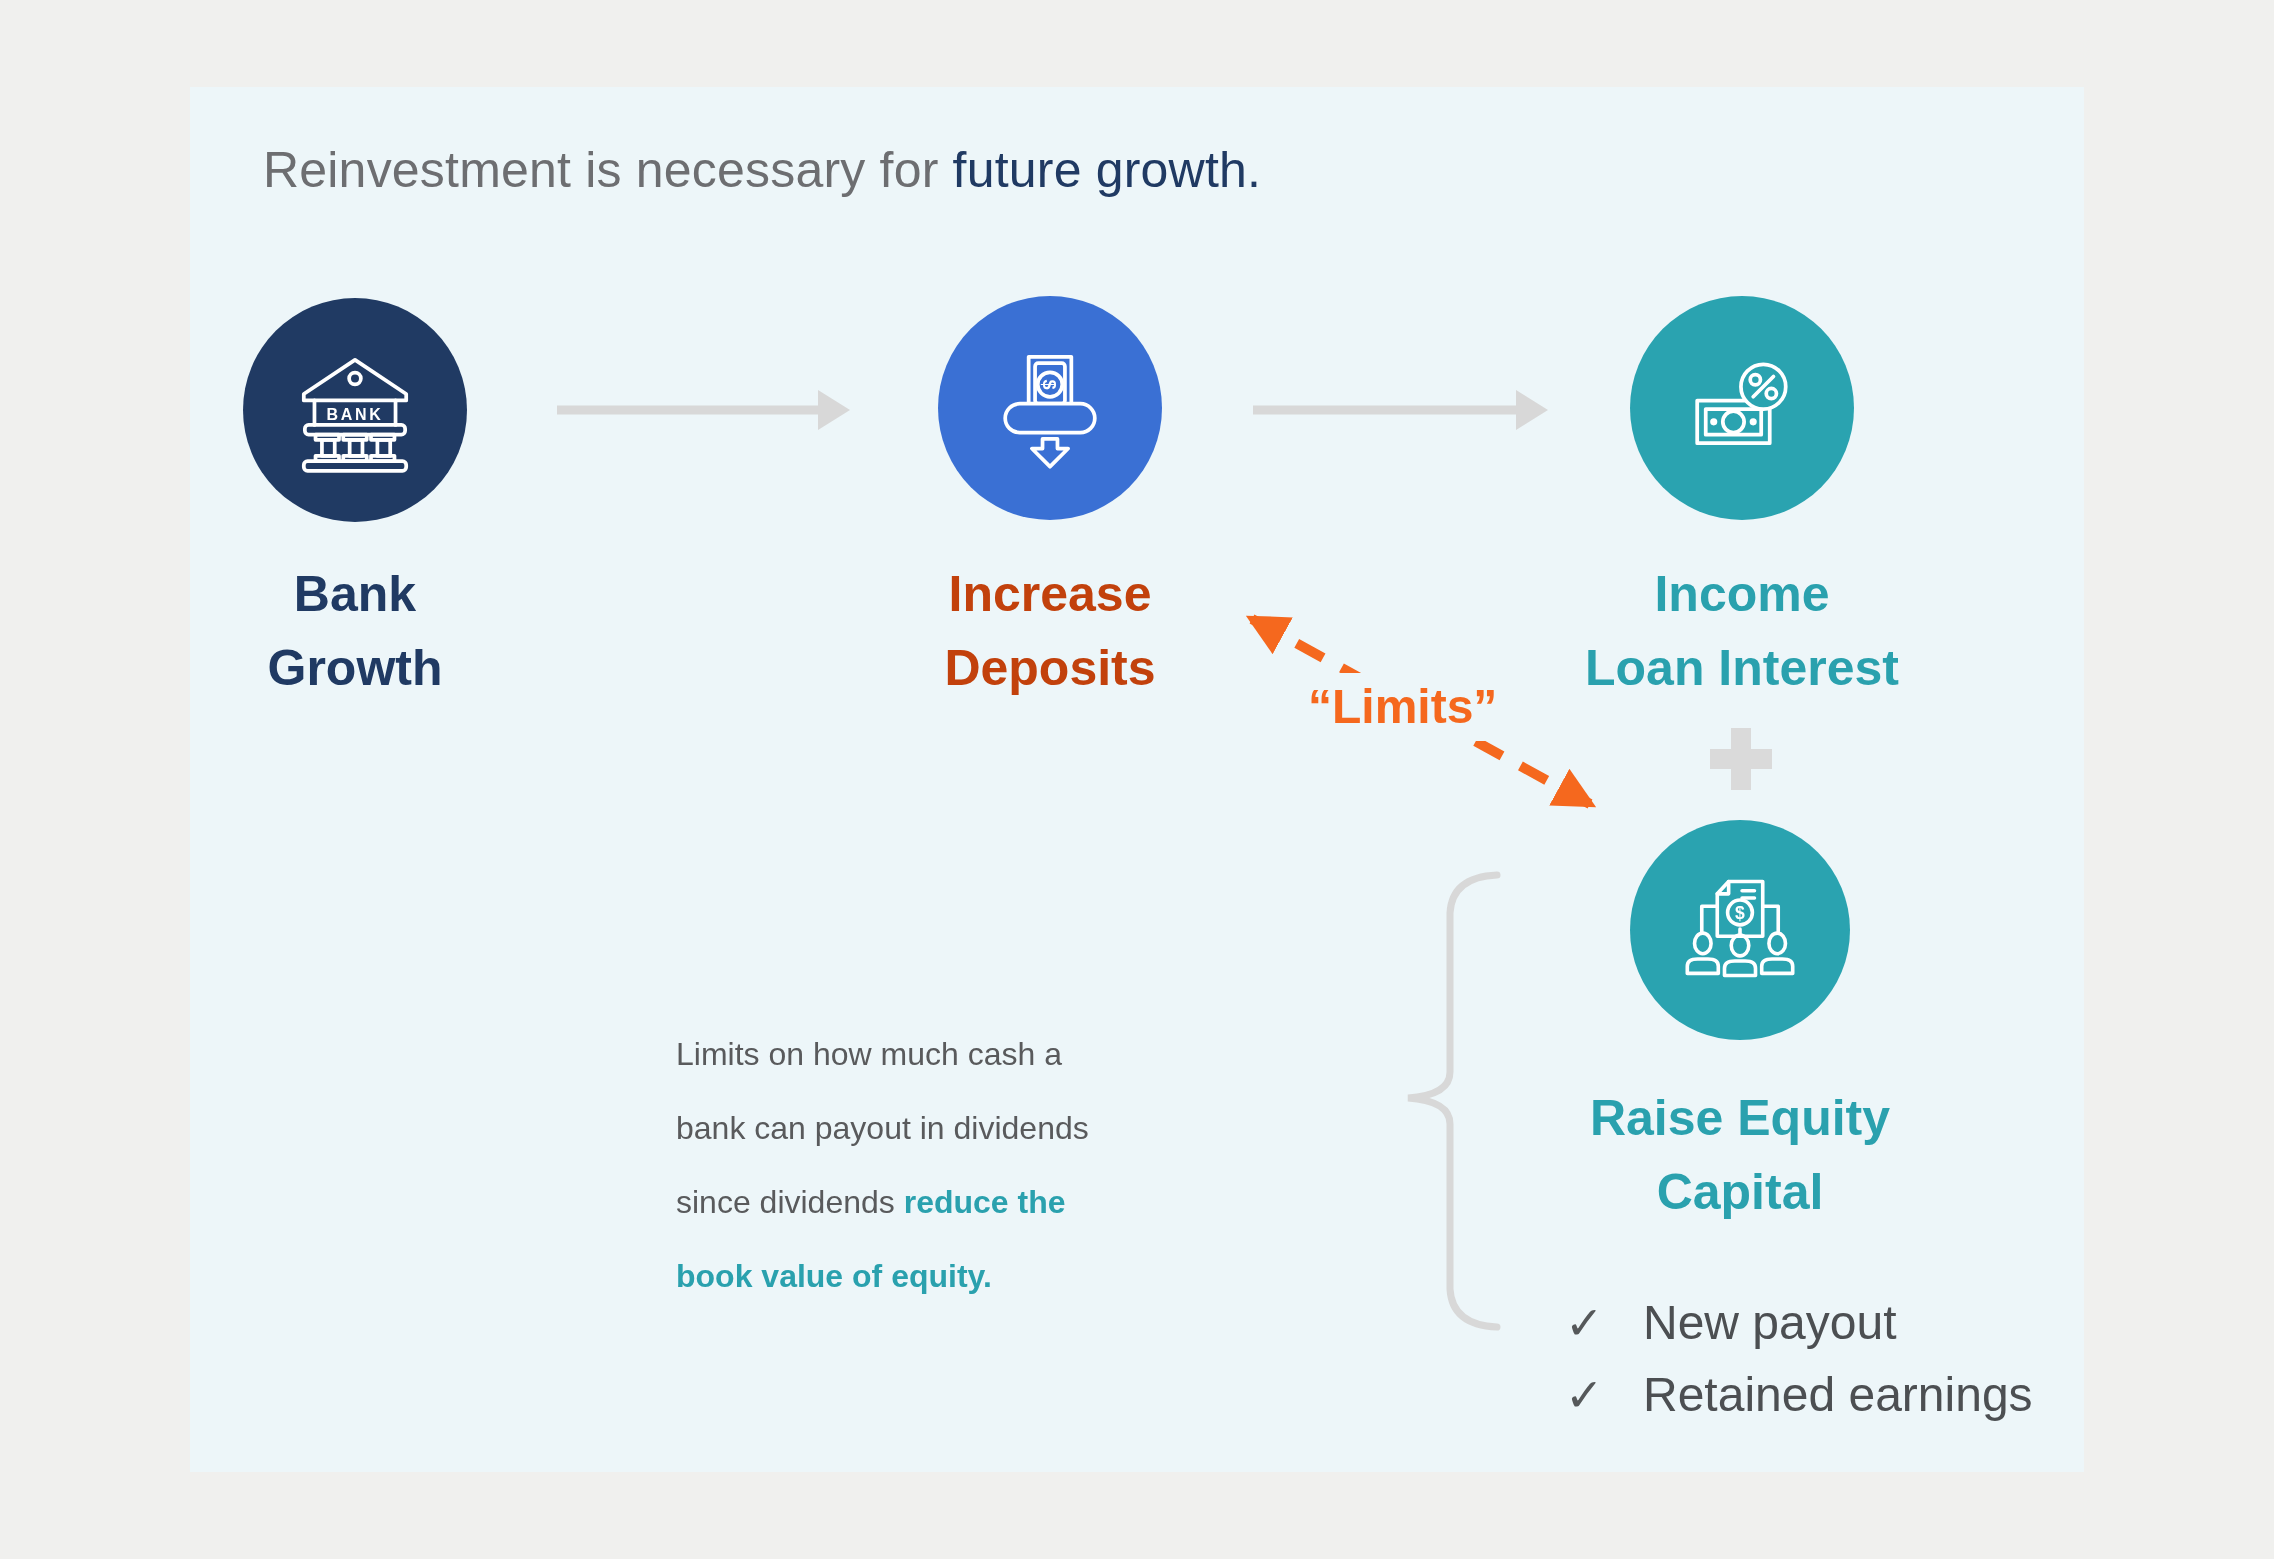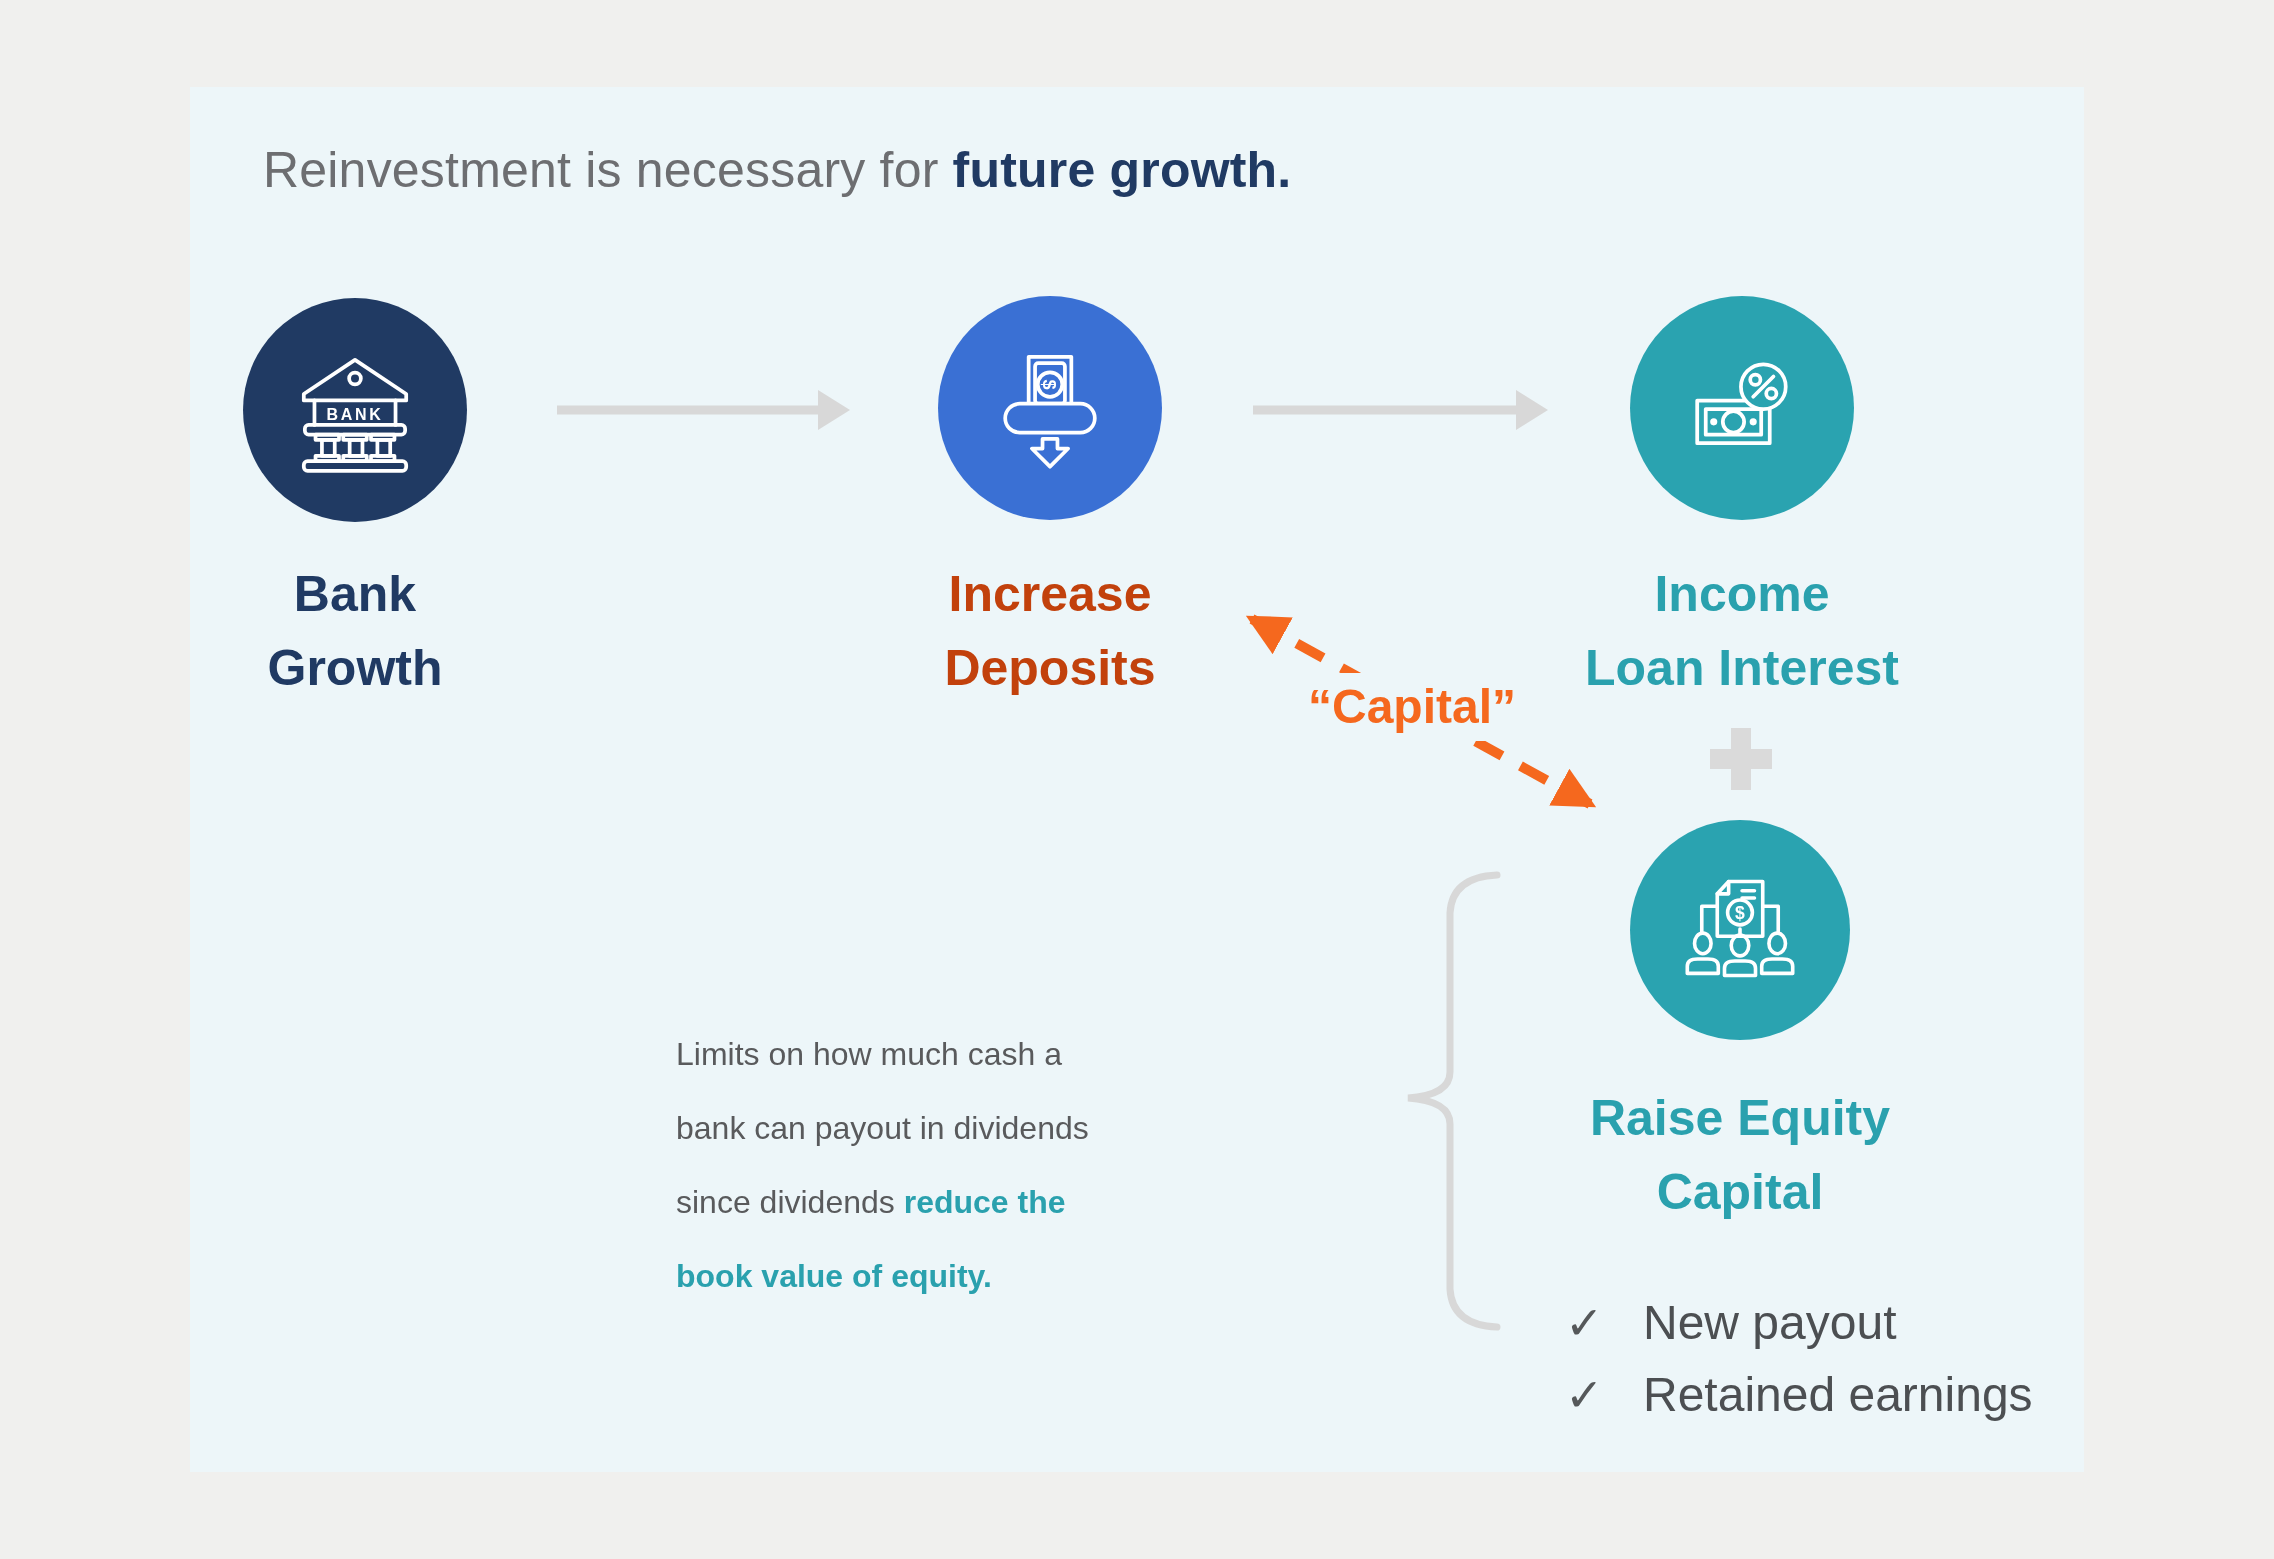--- a/index.html
+++ b/index.html
@@ -9,21 +9,21 @@
   }
   *{margin:0;padding:0;box-sizing:border-box;}
   html,body{width:2274px;height:1559px;overflow:hidden;}
   body{font-family:"Liberation Sans",sans-serif;background:var(--page-bg);position:relative;}
   .page{position:absolute;inset:0;background:var(--page-bg);}
   .card{position:absolute;left:190px;top:87px;width:1894px;height:1385px;background:var(--card-bg);}
   .overlay{position:absolute;left:0;top:0;width:1894px;height:1385px;z-index:1;pointer-events:none;}
 
   .title{position:absolute;left:73px;top:54px;z-index:3;font-size:50px;font-weight:400;
          color:var(--gray-text);letter-spacing:.2px;white-space:nowrap;}
-  .title b{color:var(--navy);font-weight:700;}
+  .title b{color:var(--navy);font-weight:400;}
 
   .node-circle{position:absolute;border-radius:50%;z-index:2;display:flex;align-items:center;justify-content:center;}
   .node-circle svg{display:block;}
   .c-navy{background:var(--navy);} .c-blue{background:var(--blue);} .c-teal{background:var(--teal);}
 
   .node-label{position:absolute;width:440px;z-index:3;text-align:center;font-size:50px;font-weight:700;line-height:74px;}
   .t-navy{color:var(--navy);} .t-blue{color:#c2410c;} .t-teal{color:#2aa1ae;}
 
   .buffer{position:absolute;left:1100px;top:586px;z-index:3;background:var(--card-bg);
           padding:10px 18px;font-size:48px;font-weight:700;line-height:48px;color:var(--orange);white-space:nowrap;}
@@ -143,21 +143,21 @@
     </div>
     <div class="node-label t-teal" style="left:1332px;top:470px;">
       <div>Income</div>
       <div>Loan Interest</div>
     </div>
     <div class="node-label t-teal" style="left:1330px;top:994px;text-align:center;">
       <div>Raise Equity</div>
       <div>Capital</div>
     </div>
 
-    <div class="buffer">“Capital”</div>
+    <div class="buffer">“Limits”</div>
 
     <div class="note">
         <div><span>Limits on how much cash a</span></div>
         <div><span>bank can payout in dividends</span></div>
         <div><span>since dividends </span><span class="em">reduce the</span></div>
         <div><span class="em">book value of equity.</span></div>
       </div>
 
     <div class="checklist">
         <div class="row">

